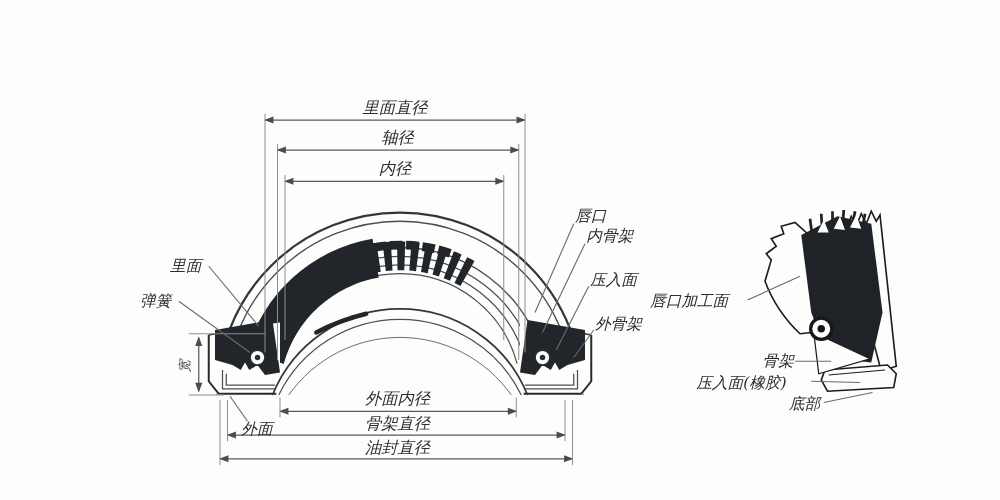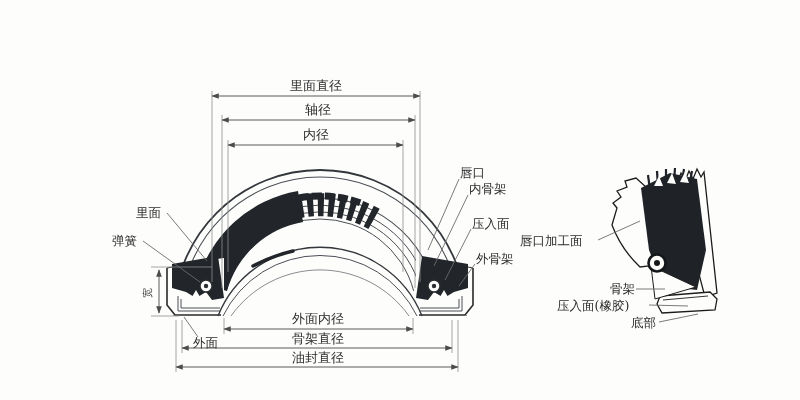--- a/index.html
+++ b/index.html
@@ -1,18 +1,19 @@
 <!DOCTYPE html>
 <html><head>
 <meta charset="utf-8">
 <style>
   html,body{margin:0;padding:0;background:#ffffff;}
   #stage{
     position:relative;width:800px;height:400px;background:#fdfdfc;overflow:hidden;
     font-family:"DejaVu Serif","Liberation Serif",serif;
+    font-style:italic;
   }
   svg{position:absolute;left:0;top:0;}
   text{fill:#2d2d2d;}
   .dimlabel{font-size:13px;}
   .partlabel{font-size:12.5px;}
   .smalllabel{font-size:10px;}
 </style>
 </head>
 <body>
 

